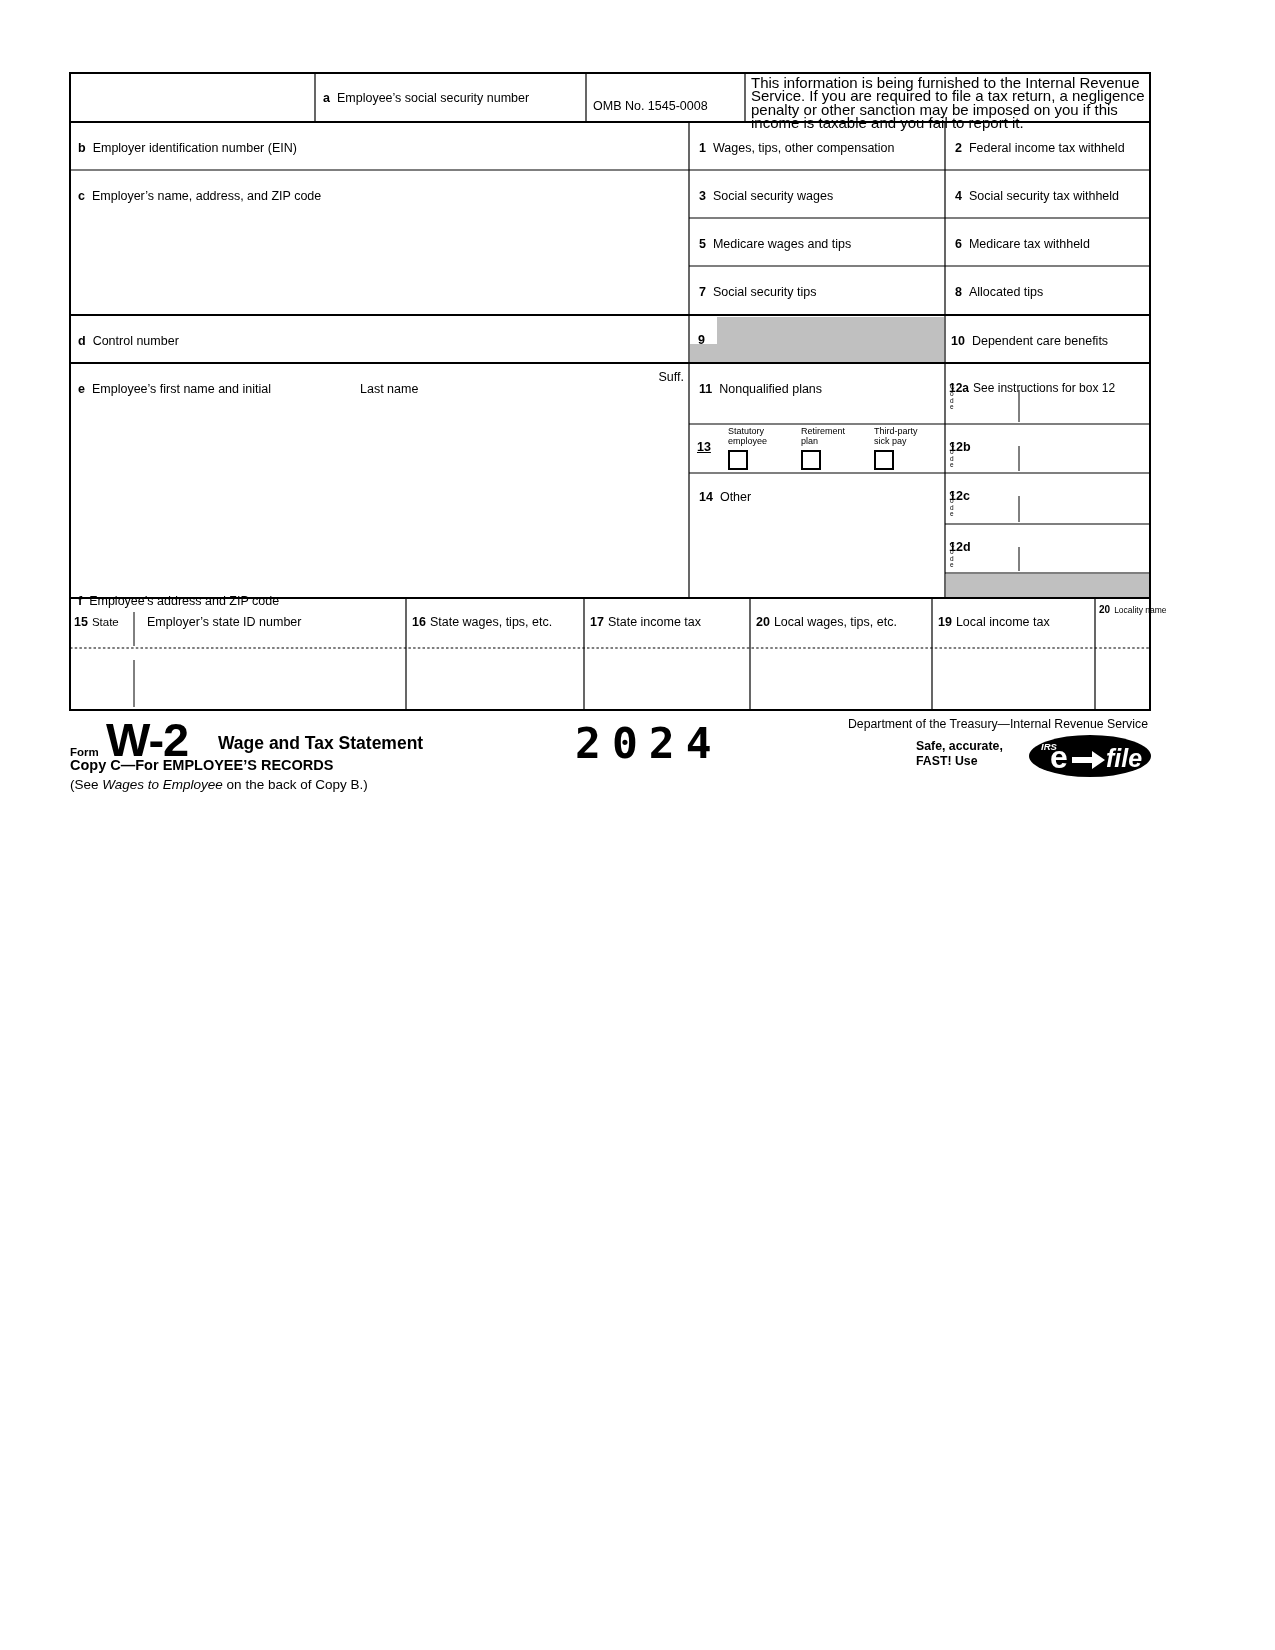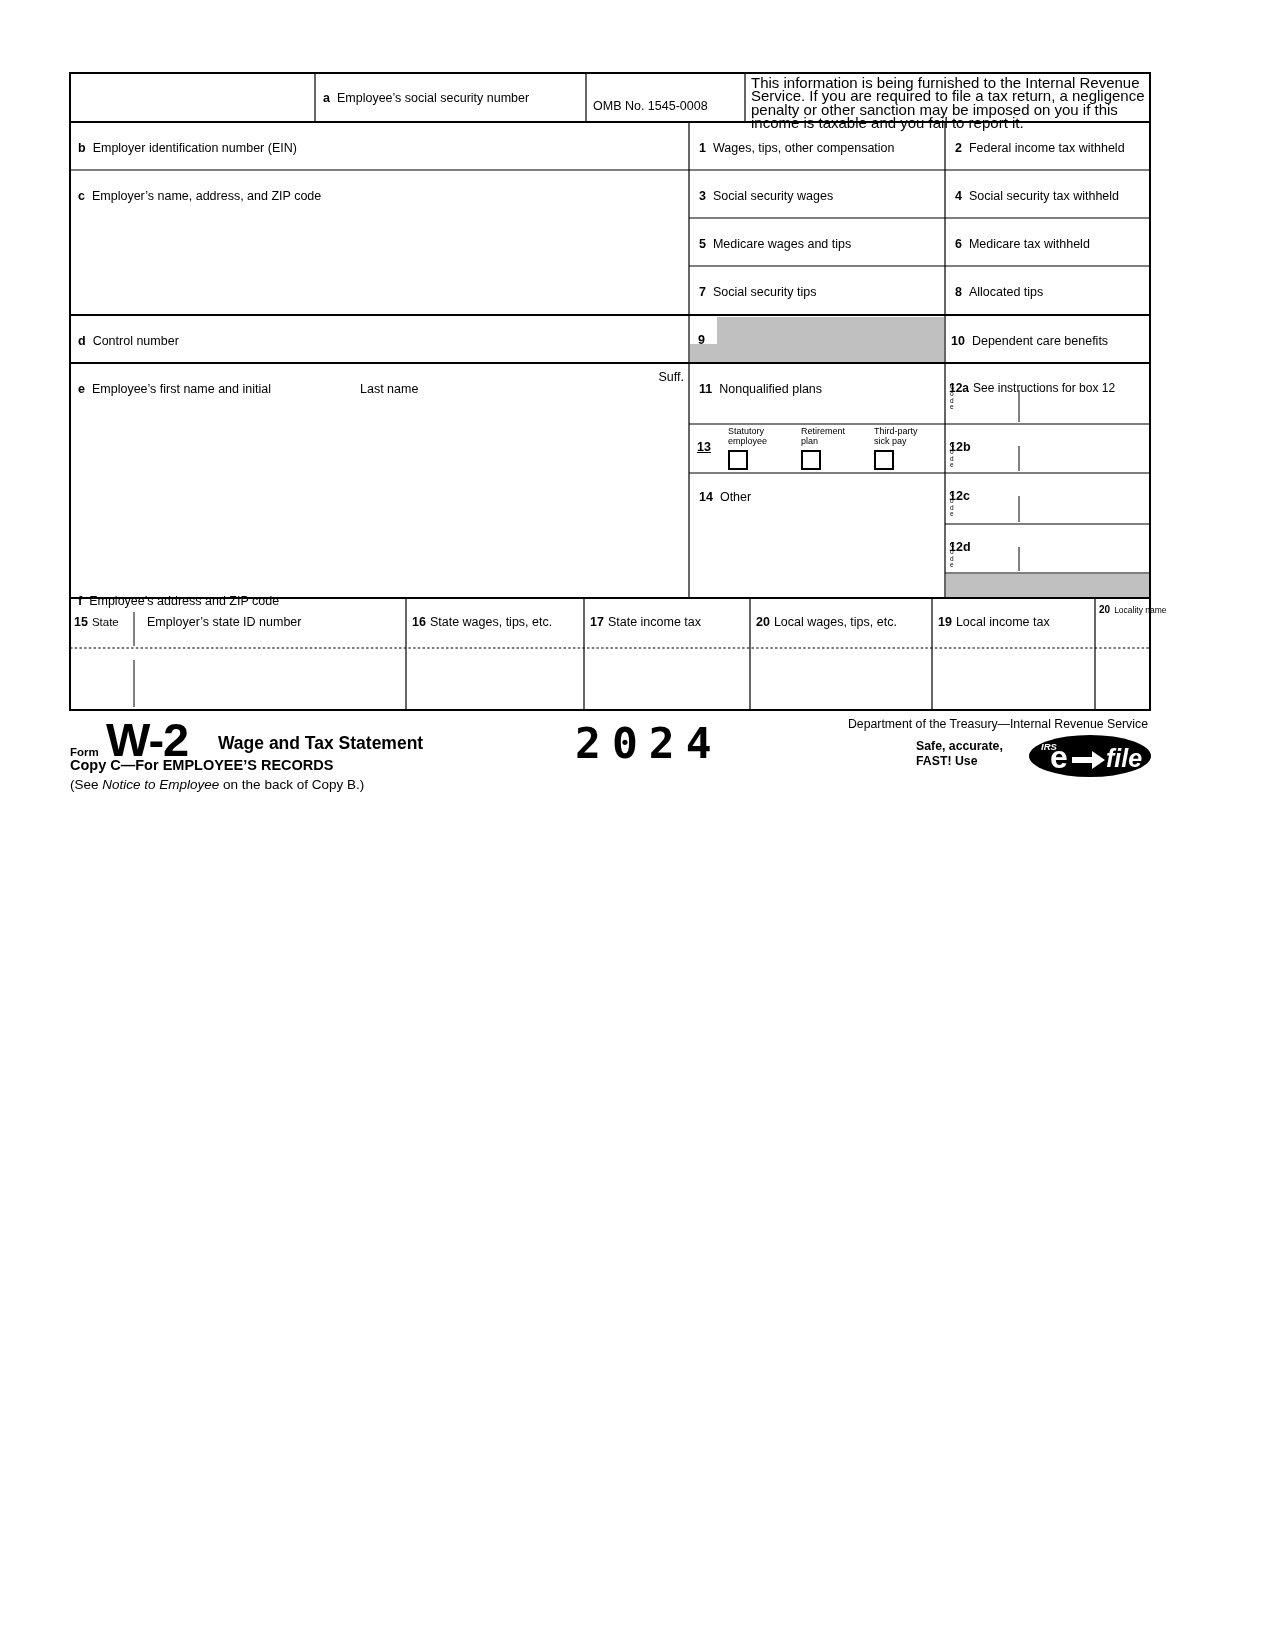--- a/index.html
+++ b/index.html
@@ -212,14 +212,14 @@
 <svg class="efile" width="124" height="44" viewBox="0 0 124 44">
   <ellipse cx="62" cy="22" rx="61" ry="21" fill="#000"></ellipse>
   <text x="13" y="16" font-size="9.5" font-style="italic" font-weight="bold" fill="#fff" font-family="Liberation Sans, sans-serif">IRS</text>
   <text x="22" y="34" font-size="32" font-weight="bold" fill="#fff" font-family="Liberation Sans, sans-serif">e</text>
   <polygon points="44,23 64,23 64,17 77,26 64,35 64,29 44,29" fill="#fff"></polygon>
   <text x="78" y="33" font-size="25" font-weight="bold" font-style="italic" fill="#fff" font-family="Liberation Sans, sans-serif">file</text>
 </svg>
 
 <div class="footer-copy" style="left:70px;top:757px;">Copy C—For EMPLOYEE’S RECORDS</div>
 <div class="footer-see" style="left:70px;top:777px;">
-  <span>(See </span><i>Notice to Employee</i><span> on the back of Copy B.)</span>
+  <span>(See </span><i>Wages to Employee</i><span> on the back of Copy B.)</span>
 </div>
 
 </body></html>

